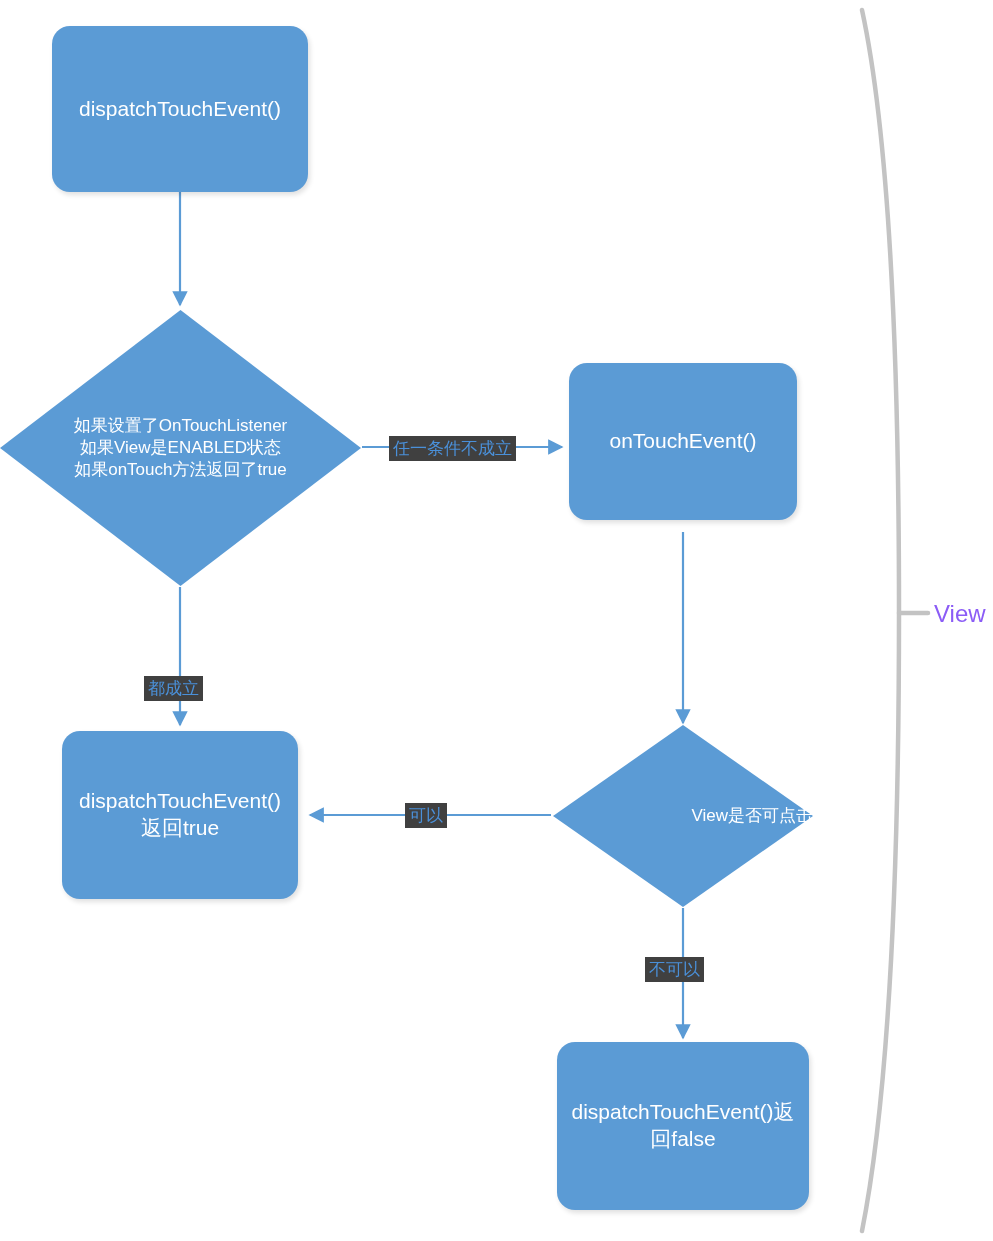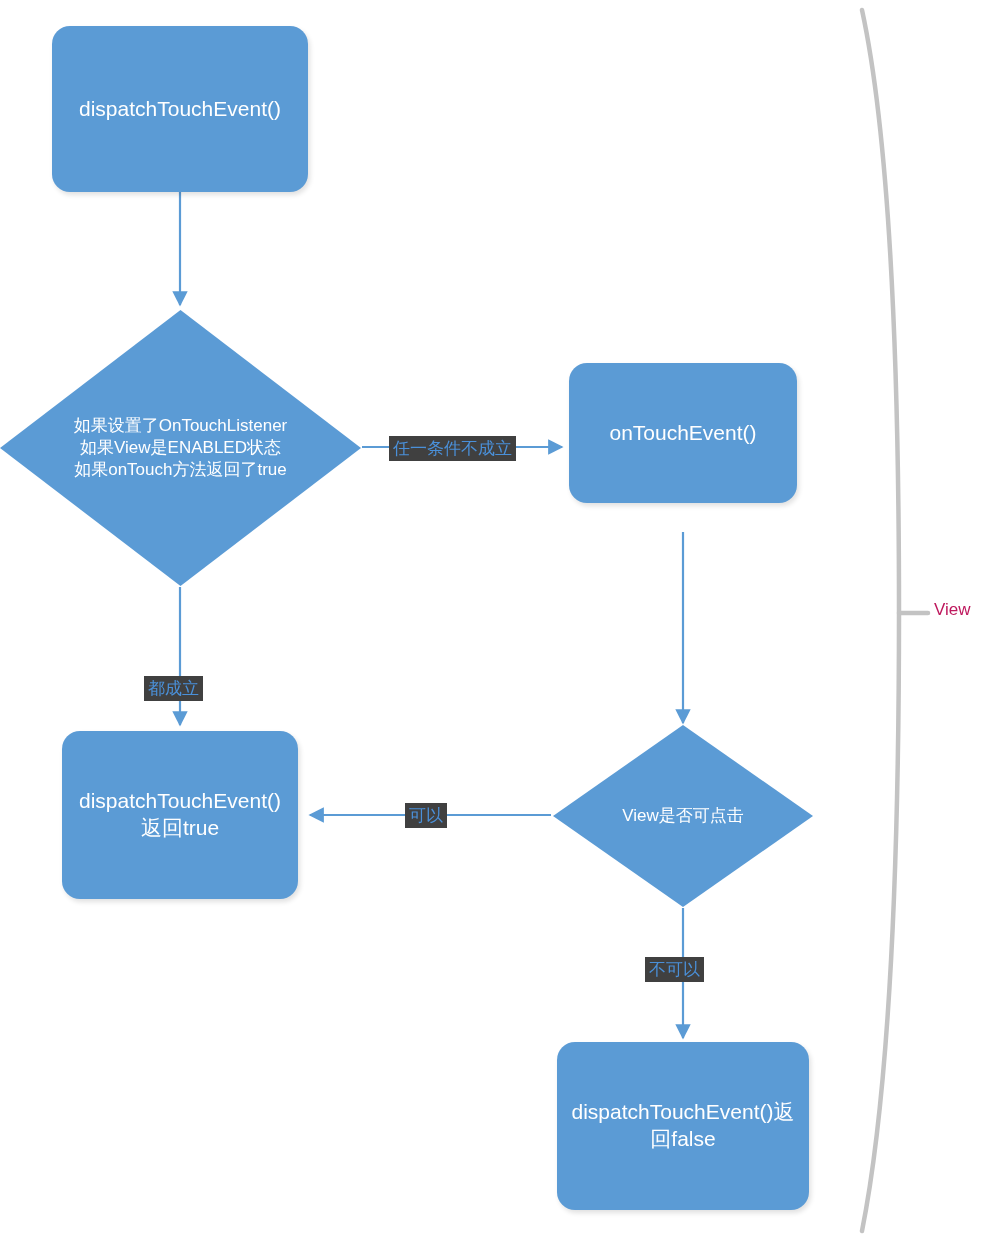--- a/index.html
+++ b/index.html
@@ -60,22 +60,22 @@
     position: absolute;
     color: #4A90D9;
     font-size: 17px;
     background: #404040;
     padding: 1px 4px;
     white-space: nowrap;
     z-index: 4;
   }
   .brace-label {
     position: absolute;
-    color: #be185d;
-    font-size: 17px;
+    color: #8b5cf6;
+    font-size: 24px;
     white-space: nowrap;
     z-index: 4;
   }
 </style>
 </head>
 <body>
 
 <div id="canvas">
 
   <svg id="edges" viewBox="0 0 993 1241" xmlns="http://www.w3.org/2000/svg">
@@ -108,30 +108,30 @@
 
   <div class="node node-decision" style="left:0px; top:310px; width:361px; height:276px;">
     <svg class="diamond-shape" viewBox="0 0 361 276" preserveAspectRatio="none" xmlns="http://www.w3.org/2000/svg">
       <polygon points="180.5,0 361,138 180.5,276 0,138" fill="#5B9BD5"></polygon>
     </svg>
     <span>如果设置了OnTouchListener
 如果View是ENABLED状态
 如果onTouch方法返回了true</span>
   </div>
 
-  <div class="node node-process" style="left:569px; top:363px; width:228px; height:140px;">
+  <div class="node node-process" style="left:569px; top:363px; width:228px; height:157px;">
     <span>onTouchEvent()</span>
   </div>
 
   <div class="node node-process" style="left:62px; top:731px; width:236px; height:168px;">
     <span>dispatchTouchEvent()
 返回true</span>
   </div>
 
-  <div class="node node-decision" style="left:553px; top:725px; width:260px; height:182px;">
+  <div class="node node-decision" style="left:553px; top:725px; width:260px; height:182px;justify-content:flex-end;">
     <svg class="diamond-shape" viewBox="0 0 260 182" preserveAspectRatio="none" xmlns="http://www.w3.org/2000/svg">
       <polygon points="130,0 260,91 130,182 0,91" fill="#5B9BD5"></polygon>
     </svg>
     <span>View是否可点击</span>
   </div>
 
   <div class="node node-process" style="left:557px; top:1042px; width:252px; height:168px;">
     <span>dispatchTouchEvent()返
 回false</span>
   </div>

